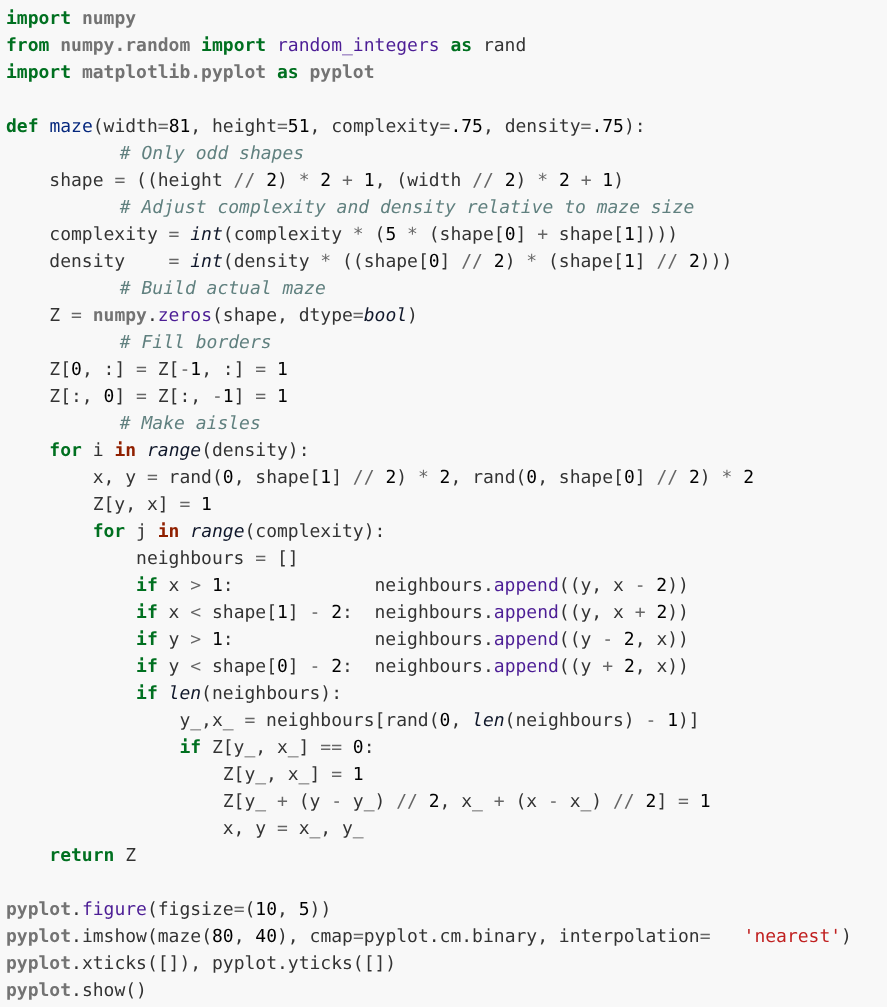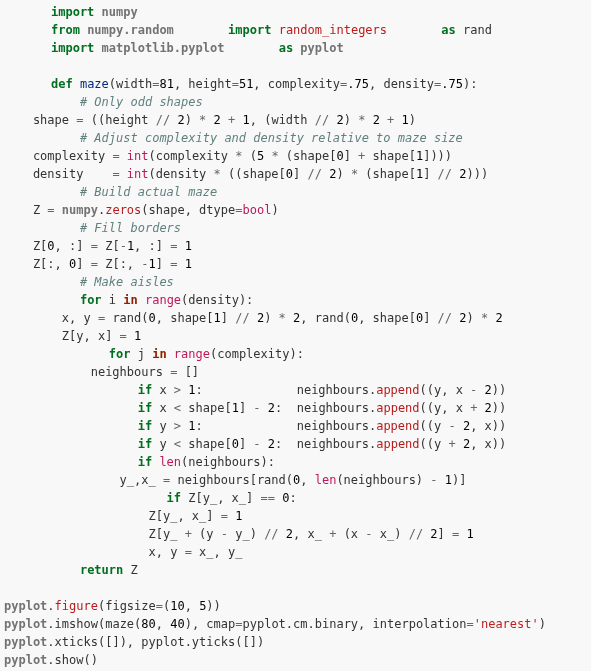--- a/index.html
+++ b/index.html
@@ -17,28 +17,28 @@
     padding: 3px 0 0 4px;
     font-size: 12px;
     line-height: 18px;
     white-space: pre;
     color: #333333;
     -webkit-font-smoothing: antialiased;
   }
   .ln { display: block; height: 18px; white-space: pre; }
 
   
-  .k   { color: #007020; font-weight: bold; margin-left: 47px; }            
+  .k   { color: #007020; font-weight: bold; }            
   .kop { color: #902000; font-weight: bold; }            
   .nn  { color: #737373; font-weight: bold; }            
   .nf  { color: #06287e; }                               
-  .nb  { color: #be185d; }                               
-  .fn  { color: #b91c1c; }                               
+  .nb  { color: #0f172a; font-style: italic; }                               
+  .fn  { color: #4c1d95; }                               
   .mi  { color: #000000; }                               
-  .s   { color: #c02020; }                               
+  .s   { color: #c02020; margin-left: 22px; }                               
   .c   { color: #60807f; font-style: italic; margin-left: 47px; }           
   .o   { color: #666666; }                               
   .p   { color: #333333; }                               
 </style>
 </head>
 <body>
 
 <div id="code-block"><span class="ln" title="import numpy"><span class="k">import</span><span class="p"> </span><span class="nn">numpy</span></span><span class="ln" title="from numpy.random import random_integers as rand"><span class="k">from</span><span class="p"> </span><span class="nn">numpy.random</span><span class="p"> </span><span class="k">import</span><span class="p"> </span><span class="fn">random_integers</span><span class="p"> </span><span class="k">as</span><span class="p"> rand</span></span><span class="ln" title="import matplotlib.pyplot as pyplot"><span class="k">import</span><span class="p"> </span><span class="nn">matplotlib.pyplot</span><span class="p"> </span><span class="k">as</span><span class="p"> </span><span class="nn">pyplot</span></span><span class="ln" title="">&nbsp;</span><span class="ln" title="def maze(width=81, height=51, complexity=.75, density=.75):"><span class="k">def</span><span class="p"> </span><span class="nf">maze</span><span class="p">(width</span><span class="o">=</span><span class="mi">81</span><span class="p">, height</span><span class="o">=</span><span class="mi">51</span><span class="p">, complexity</span><span class="o">=</span><span class="mi">.75</span><span class="p">, density</span><span class="o">=</span><span class="mi">.75</span><span class="p">):</span></span><span class="ln" title="    # Only odd shapes"><span class="p">    </span><span class="c"># Only odd shapes</span></span><span class="ln" title="    shape = ((height // 2) * 2 + 1, (width // 2) * 2 + 1)"><span class="p">    shape </span><span class="o">=</span><span class="p"> ((height </span><span class="o">//</span><span class="p"> </span><span class="mi">2</span><span class="p">) </span><span class="o">*</span><span class="p"> </span><span class="mi">2</span><span class="p"> </span><span class="o">+</span><span class="p"> </span><span class="mi">1</span><span class="p">, (width </span><span class="o">//</span><span class="p"> </span><span class="mi">2</span><span class="p">) </span><span class="o">*</span><span class="p"> </span><span class="mi">2</span><span class="p"> </span><span class="o">+</span><span class="p"> </span><span class="mi">1</span><span class="p">)</span></span><span class="ln" title="    # Adjust complexity and density relative to maze size"><span class="p">    </span><span class="c"># Adjust complexity and density relative to maze size</span></span><span class="ln" title="    complexity = int(complexity * (5 * (shape[0] + shape[1])))"><span class="p">    complexity </span><span class="o">=</span><span class="p"> </span><span class="nb">int</span><span class="p">(complexity </span><span class="o">*</span><span class="p"> (</span><span class="mi">5</span><span class="p"> </span><span class="o">*</span><span class="p"> (shape[</span><span class="mi">0</span><span class="p">] </span><span class="o">+</span><span class="p"> shape[</span><span class="mi">1</span><span class="p">])))</span></span><span class="ln" title="    density    = int(density * ((shape[0] // 2) * (shape[1] // 2)))"><span class="p">    density    </span><span class="o">=</span><span class="p"> </span><span class="nb">int</span><span class="p">(density </span><span class="o">*</span><span class="p"> ((shape[</span><span class="mi">0</span><span class="p">] </span><span class="o">//</span><span class="p"> </span><span class="mi">2</span><span class="p">) </span><span class="o">*</span><span class="p"> (shape[</span><span class="mi">1</span><span class="p">] </span><span class="o">//</span><span class="p"> </span><span class="mi">2</span><span class="p">)))</span></span><span class="ln" title="    # Build actual maze"><span class="p">    </span><span class="c"># Build actual maze</span></span><span class="ln" title="    Z = numpy.zeros(shape, dtype=bool)"><span class="p">    Z </span><span class="o">=</span><span class="p"> </span><span class="nn">numpy</span><span class="p">.</span><span class="fn">zeros</span><span class="p">(shape, dtype</span><span class="o">=</span><span class="nb">bool</span><span class="p">)</span></span><span class="ln" title="    # Fill borders"><span class="p">    </span><span class="c"># Fill borders</span></span><span class="ln" title="    Z[0, :] = Z[-1, :] = 1"><span class="p">    Z[</span><span class="mi">0</span><span class="p">, :] </span><span class="o">=</span><span class="p"> Z[</span><span class="o">-</span><span class="mi">1</span><span class="p">, :] </span><span class="o">=</span><span class="p"> </span><span class="mi">1</span></span><span class="ln" title="    Z[:, 0] = Z[:, -1] = 1"><span class="p">    Z[:, </span><span class="mi">0</span><span class="p">] </span><span class="o">=</span><span class="p"> Z[:, </span><span class="o">-</span><span class="mi">1</span><span class="p">] </span><span class="o">=</span><span class="p"> </span><span class="mi">1</span></span><span class="ln" title="    # Make aisles"><span class="p">    </span><span class="c"># Make aisles</span></span><span class="ln" title="    for i in range(density):"><span class="p">    </span><span class="k">for</span><span class="p"> i </span><span class="kop">in</span><span class="p"> </span><span class="nb">range</span><span class="p">(density):</span></span><span class="ln" title="        x, y = rand(0, shape[1] // 2) * 2, rand(0, shape[0] // 2) * 2"><span class="p">        x, y </span><span class="o">=</span><span class="p"> rand(</span><span class="mi">0</span><span class="p">, shape[</span><span class="mi">1</span><span class="p">] </span><span class="o">//</span><span class="p"> </span><span class="mi">2</span><span class="p">) </span><span class="o">*</span><span class="p"> </span><span class="mi">2</span><span class="p">, rand(</span><span class="mi">0</span><span class="p">, shape[</span><span class="mi">0</span><span class="p">] </span><span class="o">//</span><span class="p"> </span><span class="mi">2</span><span class="p">) </span><span class="o">*</span><span class="p"> </span><span class="mi">2</span></span><span class="ln" title="        Z[y, x] = 1"><span class="p">        Z[y, x] </span><span class="o">=</span><span class="p"> </span><span class="mi">1</span></span><span class="ln" title="        for j in range(complexity):"><span class="p">        </span><span class="k">for</span><span class="p"> j </span><span class="kop">in</span><span class="p"> </span><span class="nb">range</span><span class="p">(complexity):</span></span><span class="ln" title="            neighbours = []"><span class="p">            neighbours </span><span class="o">=</span><span class="p"> []</span></span><span class="ln" title="            if x &gt; 1:             neighbours.append((y, x - 2))"><span class="p">            </span><span class="k">if</span><span class="p"> x </span><span class="o">&gt;</span><span class="p"> </span><span class="mi">1</span><span class="p">:             neighbours.</span><span class="fn">append</span><span class="p">((y, x </span><span class="o">-</span><span class="p"> </span><span class="mi">2</span><span class="p">))</span></span><span class="ln" title="            if x &lt; shape[1] - 2:  neighbours.append((y, x + 2))"><span class="p">            </span><span class="k">if</span><span class="p"> x </span><span class="o">&lt;</span><span class="p"> shape[</span><span class="mi">1</span><span class="p">] </span><span class="o">-</span><span class="p"> </span><span class="mi">2</span><span class="p">:  neighbours.</span><span class="fn">append</span><span class="p">((y, x </span><span class="o">+</span><span class="p"> </span><span class="mi">2</span><span class="p">))</span></span><span class="ln" title="            if y &gt; 1:             neighbours.append((y - 2, x))"><span class="p">            </span><span class="k">if</span><span class="p"> y </span><span class="o">&gt;</span><span class="p"> </span><span class="mi">1</span><span class="p">:             neighbours.</span><span class="fn">append</span><span class="p">((y </span><span class="o">-</span><span class="p"> </span><span class="mi">2</span><span class="p">, x))</span></span><span class="ln" title="            if y &lt; shape[0] - 2:  neighbours.append((y + 2, x))"><span class="p">            </span><span class="k">if</span><span class="p"> y </span><span class="o">&lt;</span><span class="p"> shape[</span><span class="mi">0</span><span class="p">] </span><span class="o">-</span><span class="p"> </span><span class="mi">2</span><span class="p">:  neighbours.</span><span class="fn">append</span><span class="p">((y </span><span class="o">+</span><span class="p"> </span><span class="mi">2</span><span class="p">, x))</span></span><span class="ln" title="            if len(neighbours):"><span class="p">            </span><span class="k">if</span><span class="p"> </span><span class="nb">len</span><span class="p">(neighbours):</span></span><span class="ln" title="                y_,x_ = neighbours[rand(0, len(neighbours) - 1)]"><span class="p">                y_,x_ </span><span class="o">=</span><span class="p"> neighbours[rand(</span><span class="mi">0</span><span class="p">, </span><span class="nb">len</span><span class="p">(neighbours) </span><span class="o">-</span><span class="p"> </span><span class="mi">1</span><span class="p">)]</span></span><span class="ln" title="                if Z[y_, x_] == 0:"><span class="p">                </span><span class="k">if</span><span class="p"> Z[y_, x_] </span><span class="o">==</span><span class="p"> </span><span class="mi">0</span><span class="p">:</span></span><span class="ln" title="                    Z[y_, x_] = 1"><span class="p">                    Z[y_, x_] </span><span class="o">=</span><span class="p"> </span><span class="mi">1</span></span><span class="ln" title="                    Z[y_ + (y - y_) // 2, x_ + (x - x_) // 2] = 1"><span class="p">                    Z[y_ </span><span class="o">+</span><span class="p"> (y </span><span class="o">-</span><span class="p"> y_) </span><span class="o">//</span><span class="p"> </span><span class="mi">2</span><span class="p">, x_ </span><span class="o">+</span><span class="p"> (x </span><span class="o">-</span><span class="p"> x_) </span><span class="o">//</span><span class="p"> </span><span class="mi">2</span><span class="p">] </span><span class="o">=</span><span class="p"> </span><span class="mi">1</span></span><span class="ln" title="                    x, y = x_, y_"><span class="p">                    x, y </span><span class="o">=</span><span class="p"> x_, y_</span></span><span class="ln" title="    return Z"><span class="p">    </span><span class="k">return</span><span class="p"> Z</span></span><span class="ln" title="">&nbsp;</span><span class="ln" title="pyplot.figure(figsize=(10, 5))"><span class="nn">pyplot</span><span class="p">.</span><span class="fn">figure</span><span class="p">(figsize</span><span class="o">=</span><span class="p">(</span><span class="mi">10</span><span class="p">, </span><span class="mi">5</span><span class="p">))</span></span><span class="ln" title="pyplot.imshow(maze(80, 40), cmap=pyplot.cm.binary, interpolation='nearest')"><span class="nn">pyplot</span><span class="p">.</span><span class="p">imshow</span><span class="p">(</span><span class="p">maze</span><span class="p">(</span><span class="mi">80</span><span class="p">, </span><span class="mi">40</span><span class="p">), cmap</span><span class="o">=</span><span class="p">pyplot.cm.binary, interpolation</span><span class="o">=</span><span class="s">'nearest'</span><span class="p">)</span></span><span class="ln" title="pyplot.xticks([]), pyplot.yticks([])"><span class="nn">pyplot</span><span class="p">.</span><span class="p">xticks</span><span class="p">([]), pyplot.yticks([])</span></span><span class="ln" title="pyplot.show()"><span class="nn">pyplot</span><span class="p">.</span><span class="p">show</span><span class="p">()</span></span></div>
 
 </body></html>

